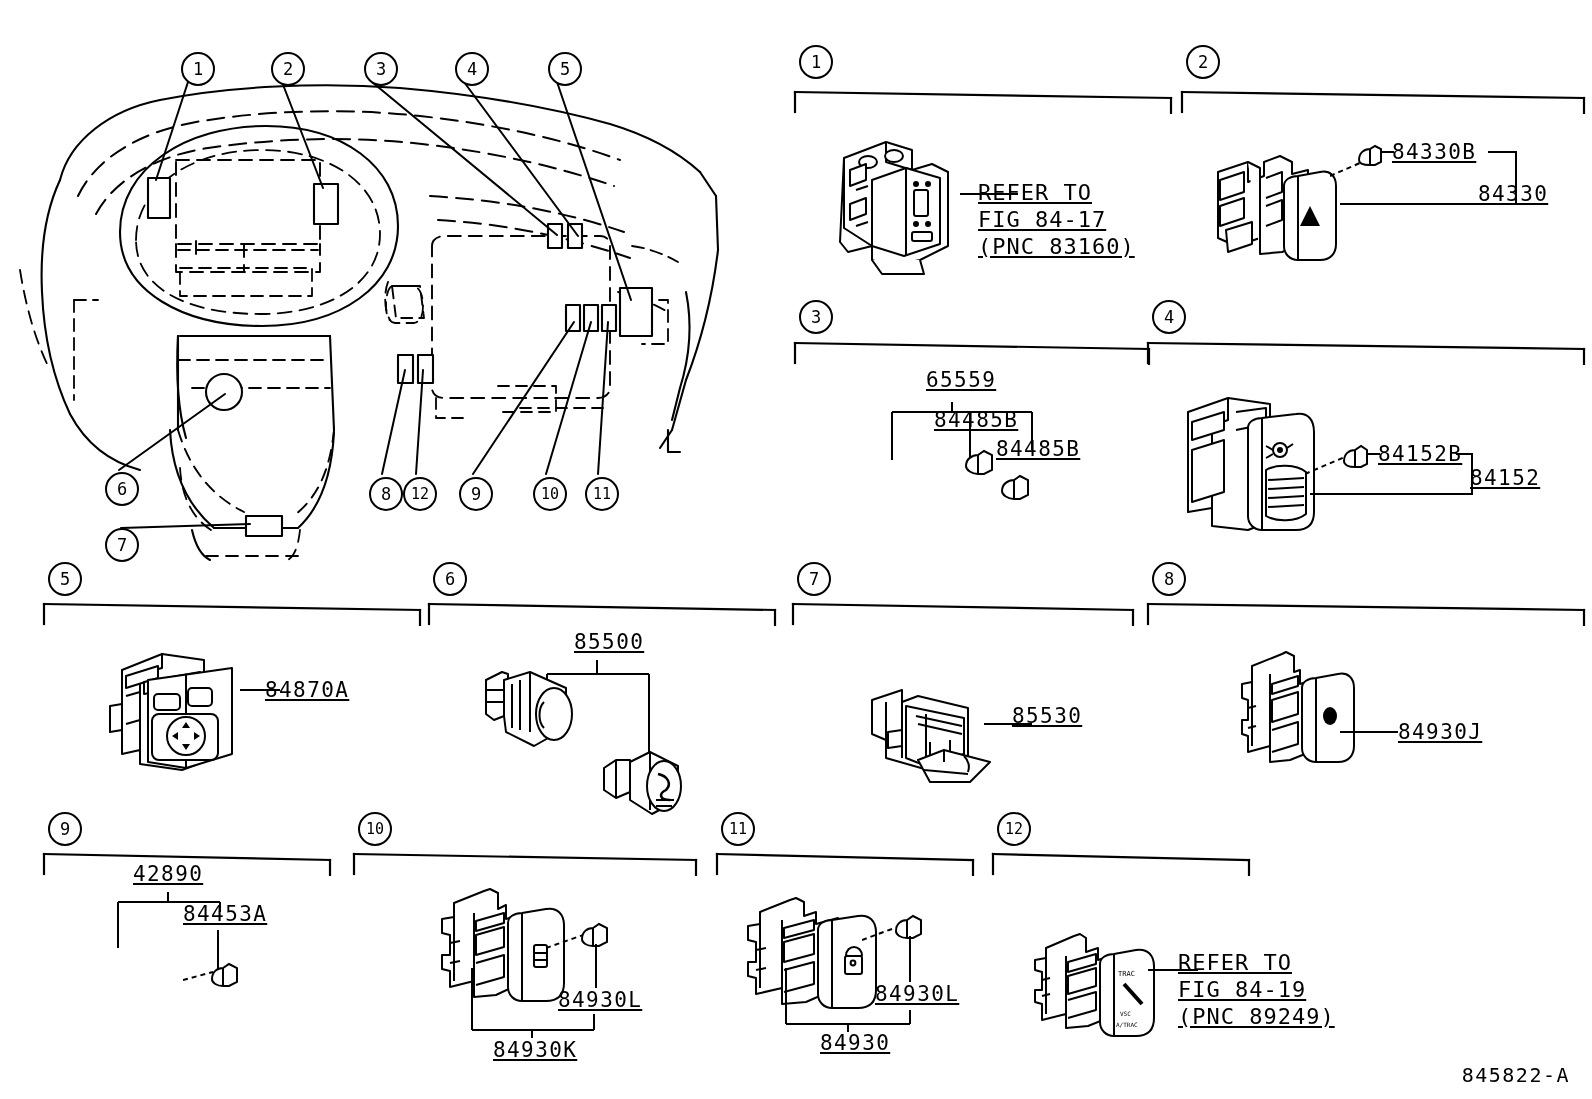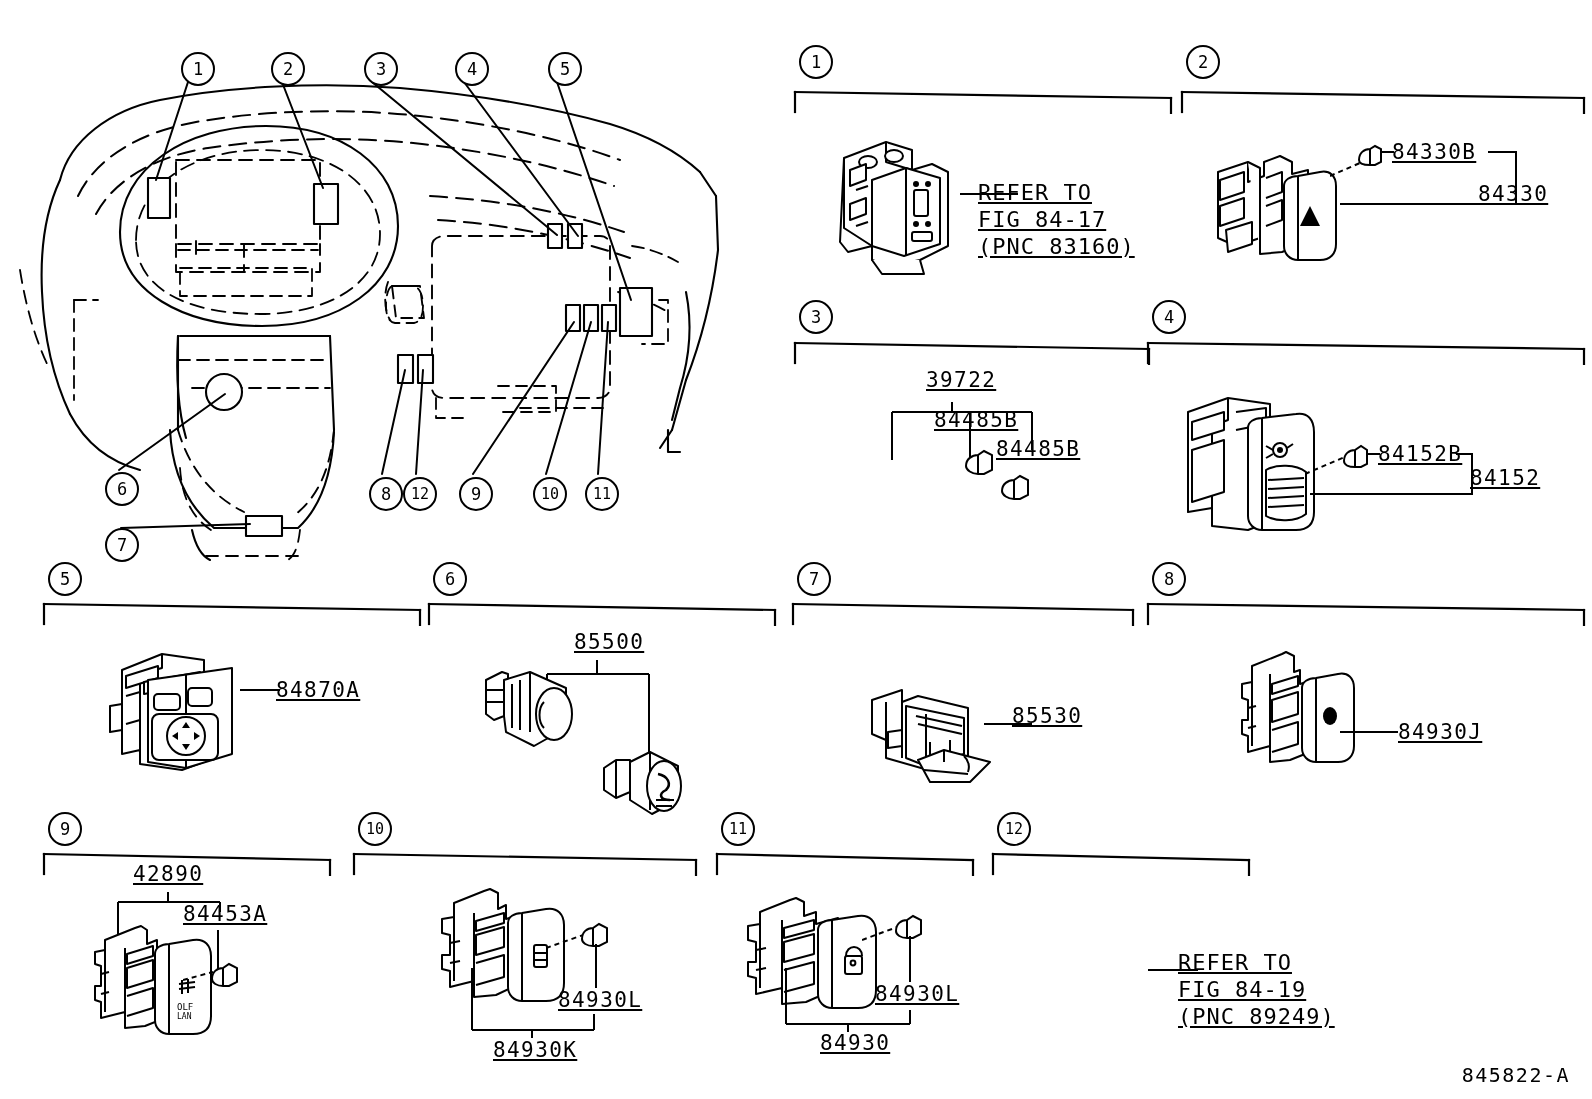--- a/index.html
+++ b/index.html
@@ -258,21 +258,21 @@
   <div class="lbl" style="left:1478px;top:182px;">84330</div>
 
   <div class="cnum" style="left:799px;top:300px;">3</div>
   <div class="panel-bracket" style="left:793px;top:339px;">
     <svg width="360" height="26" stroke="#000" stroke-width="2.2" fill="none" stroke-linecap="square">
       <path d="M2 4 L356 10"></path>
         <path d="M2 4 L2 24"></path>
         <path d="M356 10 L356 26"></path>
     </svg>
   </div>
-  <div class="lbl" style="left:926px;top:368px;">39722</div>
+  <div class="lbl" style="left:926px;top:368px;">65559</div>
   <svg class="abs" style="left:890px;top:398px;" width="260" height="64" stroke="#000" stroke-width="2" fill="none">
     <path d="M62 4 L62 14"></path>
     <path d="M2 14 L142 14"></path>
     <path d="M2 14 L2 62"></path>
     <path d="M80 14 L80 62"></path>
     <path d="M142 14 L142 52"></path>
   </svg>
   <div class="lbl" style="left:934px;top:408px;">84485B</div>
   <div class="lbl" style="left:996px;top:437px;">84485B</div>
   <svg class="abs" style="left:960px;top:448px;" width="40" height="28" fill="#fff" stroke="#000" stroke-width="2">
@@ -366,21 +366,21 @@
       <circle cx="82" cy="98" r="19"></circle>
       <path d="M82 84 L86 90 L78 90 Z" fill="#000" stroke="none"></path>
       <path d="M82 112 L86 106 L78 106 Z" fill="#000" stroke="none"></path>
       <path d="M68 98 L74 94 L74 102 Z" fill="#000" stroke="none"></path>
       <path d="M96 98 L90 94 L90 102 Z" fill="#000" stroke="none"></path>
     </svg>
   </div>
   <svg class="abs" style="left:240px;top:686px;" width="42" height="8" stroke="#000" stroke-width="2">
       <path d="M0 4 L40 4"></path>
     </svg>
-  <div class="lbl" style="left:276px;top:678px;">84870A</div>
+  <div class="lbl" style="left:265px;top:678px;">84870A</div>
 
   <div class="cnum" style="left:433px;top:562px;">6</div>
   <div class="panel-bracket" style="left:427px;top:600px;">
     <svg width="352" height="26" stroke="#000" stroke-width="2.2" fill="none" stroke-linecap="square">
       <path d="M2 4 L348 10"></path>
         <path d="M2 4 L2 24"></path>
         <path d="M348 10 L348 26"></path>
     </svg>
   </div>
   <div class="lbl" style="left:574px;top:630px;">85500</div>
@@ -491,43 +491,20 @@
   <svg class="abs" style="left:112px;top:892px;" width="130" height="58" stroke="#000" stroke-width="2" fill="none">
     <path d="M56 0 L56 10"></path>
     <path d="M6 10 L108 10"></path>
     <path d="M6 10 L6 56"></path>
     <path d="M108 10 L108 20"></path>
   </svg>
   <div class="lbl" style="left:183px;top:902px;">84453A</div>
   <svg class="abs" style="left:214px;top:930px;" width="8" height="42" stroke="#000" stroke-width="2">
       <path d="M4 0 L4 40"></path>
     </svg>
-  <div class="abs" style="left:83px;top:918px;">
-    <svg width="135" height="120" fill="#fff" stroke="#000" stroke-width="2" stroke-linejoin="round">
-      <path d="M22 22 L52 10 L58 8 L64 12 L64 26 L74 22 L74 34 L92 28 L92 96 L62 108 L42 110 L42 94 L18 100 L18 84 L12 82 L12 68 L18 68 L18 48 L12 46 L12 34 L22 32 Z"></path>
-      <path d="M22 22 L22 94"></path>
-      <path d="M42 30 L42 110"></path>
-      <path d="M44 36 L70 28 L70 38 L44 46 Z"></path>
-      <path d="M44 50 L70 42 L70 62 L44 70 Z"></path>
-      <path d="M44 78 L70 70 L70 90 L44 98"></path>
-      <path d="M18 56 L26 54"></path>
-      <path d="M18 76 L26 74"></path>
-
-      <path d="M72 36 C72 30 78 26 86 26 L110 22 C122 20 128 28 128 38 L128 98
-               C128 110 122 116 110 116 L86 116 C78 116 72 110 72 102 Z"></path>
-      <path d="M86 26 L86 116"></path>
-
-      <path d="M96 66 L112 64" stroke-width="2.2"></path>
-      <path d="M96 71 L112 69" stroke-width="2.2"></path>
-      <path d="M99 62 L99 76" stroke-width="2"></path>
-      <path d="M105 61 L105 75" stroke-width="2"></path>
-      <text x="94" y="92" font-size="9" font-family="DejaVu Sans Mono, monospace" fill="#000" stroke="none">OLF</text>
-      <text x="94" y="101" font-size="8" font-family="DejaVu Sans Mono, monospace" fill="#000" stroke="none">LAN</text>
-    </svg>
-  </div>
   <svg class="abs" style="left:183px;top:968px;" width="34" height="16" stroke="#000" stroke-width="2" stroke-dasharray="5 4">
       <path d="M0 12 L30 4"></path>
     </svg>
   <svg class="abs" style="left:208px;top:962px;" width="32" height="26" fill="#fff" stroke="#000" stroke-width="2">
     <path d="M4 17 C4 10 9 6 15 6 L21 2 L29 6 L29 20 L21 24 L15 24 C9 24 4 21 4 17 Z"></path>
     <path d="M15 6 L15 24"></path>
   </svg>
 
   <div class="cnum two" style="left:358px;top:812px;">10</div>
   <div class="panel-bracket" style="left:352px;top:850px;">
@@ -624,20 +601,40 @@
   <div class="lbl" style="left:820px;top:1031px;">84930</div>
 
   <div class="cnum two" style="left:997px;top:812px;">12</div>
   <div class="panel-bracket" style="left:991px;top:850px;">
     <svg width="262" height="26" stroke="#000" stroke-width="2.2" fill="none" stroke-linecap="square">
       <path d="M2 4 L258 10"></path>
         <path d="M2 4 L2 24"></path>
         <path d="M258 10 L258 26"></path>
     </svg>
   </div>
+  <div class="abs" style="left:1028px;top:930px;">
+    <svg width="140" height="110" fill="#fff" stroke="#000" stroke-width="2" stroke-linejoin="round">
+      <path d="M18 18 L46 6 L52 4 L58 8 L58 22 L70 18 L70 30 L90 24 L90 84 L60 96 L38 98 L38 84 L14 90 L14 74 L7 72 L7 60 L14 60 L14 42 L7 40 L7 30 L18 28 Z"></path>
+      <path d="M18 18 L18 84"></path>
+      <path d="M38 26 L38 98"></path>
+      <path d="M40 32 L68 24 L68 34 L40 42 Z"></path>
+      <path d="M40 46 L68 38 L68 56 L40 64 Z"></path>
+      <path d="M40 70 L68 62 L68 80 L40 88"></path>
+      <path d="M14 50 L22 48"></path>
+      <path d="M14 66 L22 64"></path>
+
+      <path d="M72 34 C72 28 78 24 86 24 L108 20 C120 18 126 26 126 36 L126 88
+               C126 100 120 106 108 106 L86 106 C78 106 72 100 72 92 Z"></path>
+      <path d="M86 24 L86 106"></path>
+      <text x="90" y="46" font-size="7" font-family="DejaVu Sans Mono, monospace" fill="#000" stroke="none">TRAC</text>
+      <path d="M96 54 L114 74" stroke-width="4"></path>
+      <text x="92" y="86" font-size="6" font-family="DejaVu Sans Mono, monospace" fill="#000" stroke="none">VSC</text>
+      <text x="88" y="97" font-size="6" font-family="DejaVu Sans Mono, monospace" fill="#000" stroke="none">A/TRAC</text>
+    </svg>
+  </div>
   <svg class="abs" style="left:1148px;top:966px;" width="52" height="8" stroke="#000" stroke-width="2">
       <path d="M0 4 L50 4"></path>
     </svg>
   <div class="lbl refer" style="left:1178px;top:950px;">REFER TO
 FIG 84-19
 (PNC 89249)</div>
 
   <div class="figid">845822-A</div>
 
 </div>

